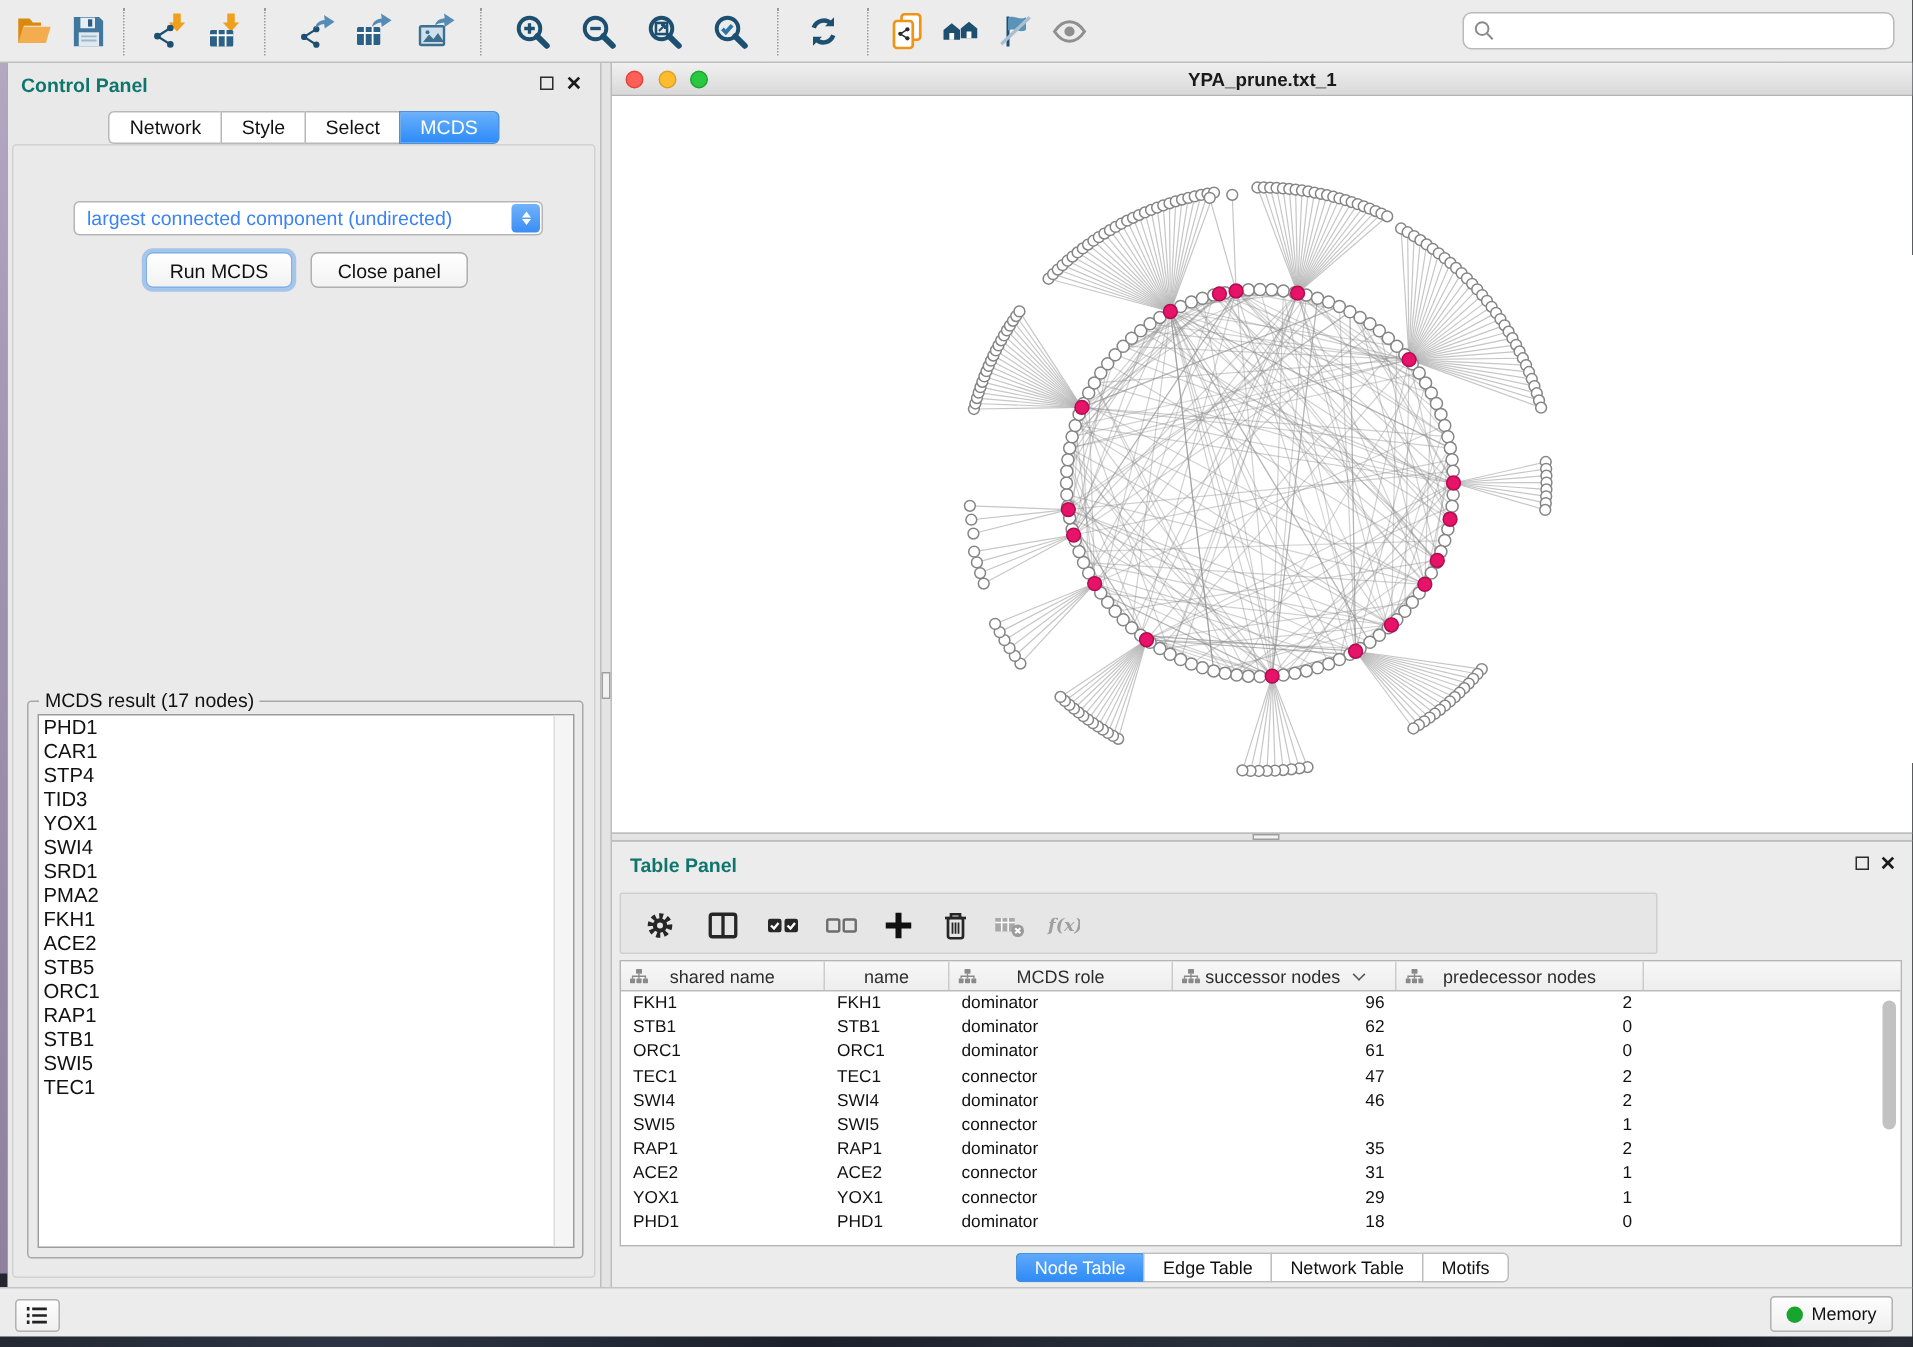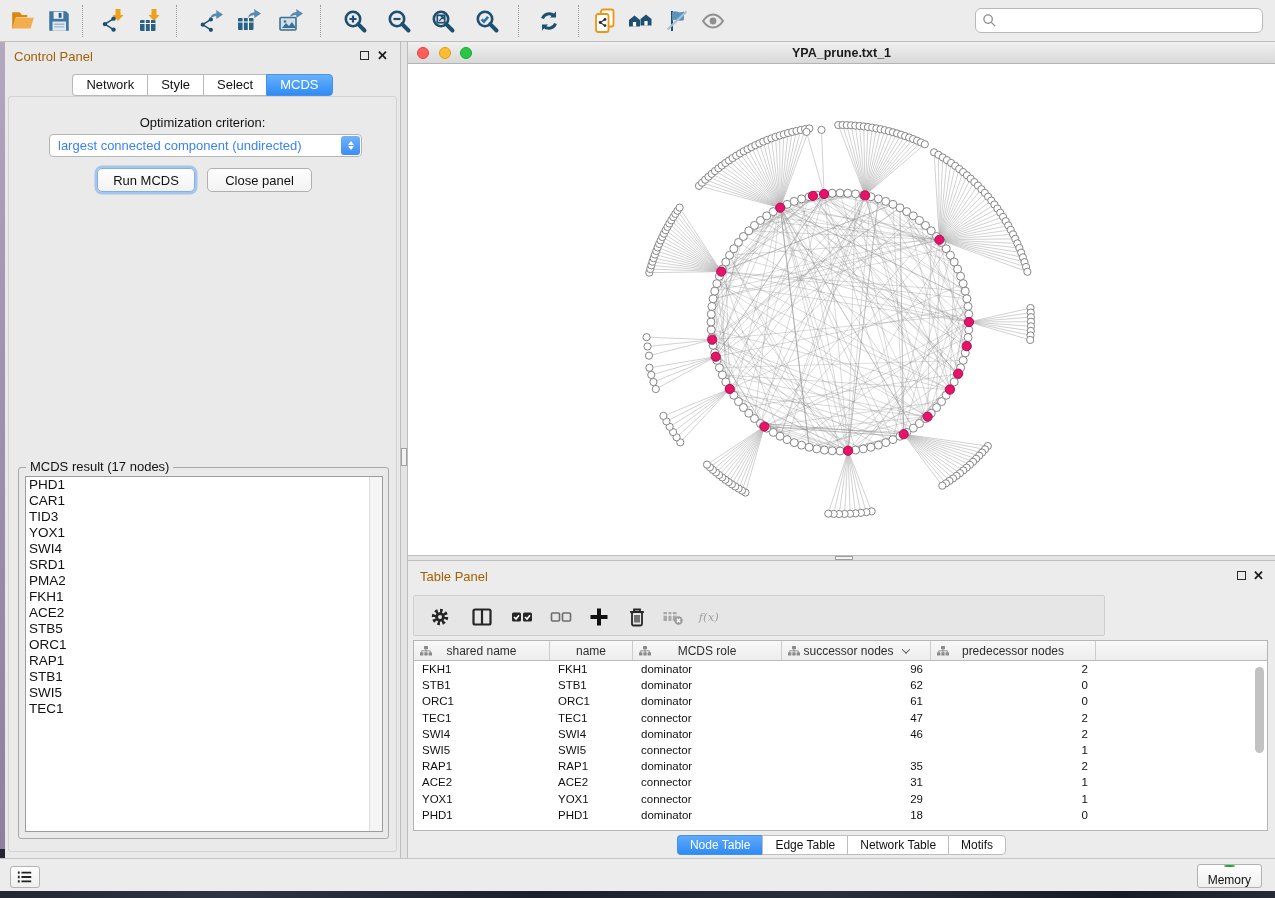--- a/index.html
+++ b/index.html
@@ -16,21 +16,21 @@
   #toolbar { left:0; top:0; width:1275px; height:42px; background:#ececec; border-bottom:1px solid #bdbdbd; }
   .tb-btn { position:absolute; top:6px; width:30px; height:30px; border-radius:4px; display:flex; align-items:center; justify-content:center; }
   .tb-btn svg { width:26px; height:26px; }
   .tb-sep { position:absolute; top:5px; width:0; height:32px; border-left:1px dotted #9a9a9a; }
   #search-box { position:absolute; left:975px; top:8px; width:288px; height:25px; background:#fff; border:1px solid #b9b9b9; border-radius:6px; display:flex; align-items:center; padding:0 6px; }
   #search-box svg { width:15px; height:15px; margin-right:4px; flex:0 0 auto; }
   #search-input { border:none; outline:none; flex:1; font-size:12px; font-family:"Liberation Sans",sans-serif; background:transparent; }
 
   
   #control-panel { left:5px; top:42px; width:395px; height:816px; background:#e9e9e9; }
-  .panel-title { font-size:13px; color:#a16207; }
+  .panel-title { font-size:13px; color:#0f766e;font-weight:bold; }
   #cp-titlebar { position:absolute; left:0; top:0; width:100%; height:26px; }
   #cp-titlebar .panel-title { position:absolute; left:9px; top:7px; }
   .win-float { position:absolute; width:9px; height:9px; border:1.5px solid #2b2b2b; top:9px; }
   .win-close { position:absolute; top:6px; font-size:13px; font-weight:bold; color:#1b1b1b; }
   #cp-float { right:31px; } #cp-close { right:12px; }
   #cp-tabs { position:absolute; left:0; top:32px; width:100%; display:flex; justify-content:center; }
   .cp-tab { height:22px; line-height:20px; padding:0 13px; font-size:13px; color:#111; background:#fff; border:1px solid #b8b8b8; border-right:none; }
   .cp-tab:first-child { border-radius:4px 0 0 4px; }
   .cp-tab:last-child { border-right:1px solid #b8b8b8; border-radius:0 4px 4px 0; }
   .cp-tab.active { background:linear-gradient(180deg,#68b1fc,#2e8bf7); color:#fff; border-color:#4a92e0; }
@@ -63,21 +63,21 @@
   #tl-yellow { left:31px; background:#febc2e; border:0.5px solid #d9a022; }
   #tl-green { left:52px; background:#28c841; border:0.5px solid #1ea433; }
   #net-title { position:absolute; left:0; top:4px; width:100%; text-align:center; font-size:12.5px; font-weight:600; color:#1a1a1a; }
   #graph-svg { position:absolute; left:0; top:22px; width:867px; height:491px; }
 
   
   #table-panel { left:408px; top:561px; width:867px; height:297px; background:#ececec; }
   #tp-titlebar { position:absolute; left:0; top:0; width:100%; height:30px; }
   #tp-titlebar .panel-title { position:absolute; left:12px; top:8px; }
   #tp-float { right:29px; top:10px; } #tp-close { right:11px; top:7px; }
-  #tp-toolbar { position:absolute; left:5px; top:34px; width:692px; height:41px; background:#e6e6e6; border:1px solid #cfcfcf; border-radius:2px; }
+  #tp-toolbar { position:absolute; left:5px; top:34px; width:692px; height:41px; background:#e6e6e6; border:1px solid #cfcfcf; border-radius:2px;font-weight:bold; }
   .tp-icon { position:absolute; top:8px; width:26px; height:26px; display:flex; align-items:center; justify-content:center; }
   .tp-icon svg { width:22px; height:22px; }
   #node-table { position:absolute; left:5px; top:79px; width:855px; height:191px; background:#fff; border:1px solid #b5b5b5; overflow:hidden; }
   #tbl-head { display:flex; height:20px; background:linear-gradient(180deg,#f8f8f8,#ededed); border-bottom:1px solid #bbb; }
   .th { display:flex; align-items:center; justify-content:center; gap:4px; font-size:12px; color:#2e2e2e; border-right:1px solid #ccc; position:relative; flex:0 0 auto; }
   .th svg.org { width:12px; height:10px; position:absolute; left:6px; }
   .sort-chev { width:6px; height:6px; border-right:1.5px solid #555; border-bottom:1.5px solid #555; transform:rotate(45deg) translate(-1px,-1px); margin-left:5px; }
   .tr { display:flex; height:16.2px; }
   .td { font-size:11.5px; color:#111; line-height:16px; padding:0 8px; white-space:nowrap; overflow:hidden; flex:0 0 auto; }
   .td.num { text-align:right; }
@@ -85,21 +85,21 @@
   #tbl-thumb { position:absolute; left:0; top:2px; width:9px; height:86px; background:#c2c2c2; border-radius:5px; }
   #tp-tabs { position:absolute; left:0; top:274px; width:100%; display:flex; justify-content:center; }
   .tp-tab { height:20px; line-height:18px; padding:0 12px; font-size:12px; color:#111; background:#fff; border:1px solid #bdbdbd; border-right:none; }
   .tp-tab:first-child { border-radius:4px 0 0 4px; }
   .tp-tab:last-child { border-right:1px solid #bdbdbd; border-radius:0 4px 4px 0; }
   .tp-tab.active { background:linear-gradient(180deg,#5fa9fb,#2e8bf7); color:#fff; border-color:#4a92e0; }
 
   
   #status-bar { left:0; top:858px; width:1275px; height:33px; background:#ececec; border-top:1px solid #c4c4c4; }
   #list-btn { position:absolute; left:10px; top:7px; width:30px; height:22px; background:linear-gradient(180deg,#fdfdfd,#f0f0f0); border:1px solid #b2b2b2; border-radius:3px; display:flex; align-items:center; justify-content:center; }
-  #memory-btn { position:absolute; right:13px; top:5px; height:24px; padding:0 10px; background:linear-gradient(180deg,#fdfdfd,#f0f0f0); border:1px solid #b2b2b2; border-radius:3px; display:flex; align-items:center; gap:6px; font-size:12px; color:#111;flex-direction:column; }
+  #memory-btn { position:absolute; right:13px; top:5px; height:24px; padding:0 10px; background:linear-gradient(180deg,#fdfdfd,#f0f0f0); border:1px solid #b2b2b2; border-radius:3px; display:flex; align-items:center; gap:6px; font-size:12px; color:#111; }
   #memory-dot { width:11px; height:11px; border-radius:50%; background:#18a52f; }
 </style>
 </head>
 <body>
 
 <div class="abs" id="wall-left"></div>
 <div class="abs" id="wall-bottom"></div>
 
 <div class="abs" id="toolbar">
   <div class="tb-btn" style="left:8px">
@@ -255,36 +255,36 @@
     <span class="win-float" id="cp-float"></span>
     <span class="win-close" id="cp-close">✕</span>
   </div>
   <div id="cp-tabs">
       <div class="cp-tab">Network</div>
       <div class="cp-tab">Style</div>
       <div class="cp-tab">Select</div>
       <div class="cp-tab active">MCDS</div>
     </div>
   <div id="cp-content">
-    <div id="opt-label">Optimization criterion:</div>
     <div id="criterion-select">
       <span>largest connected component (undirected)</span>
       <span id="criterion-stepper">
           <span class="stp-up"></span>
           <span class="stp-dn"></span>
         </span>
     </div>
     <div class="cp-button" id="run-btn">Run MCDS</div>
     <div class="cp-button" id="close-panel-btn">Close panel</div>
     <div id="result-box">
       <span id="result-legend">MCDS result (17 nodes)</span>
       <div id="result-list">
 
       <div class="result-item">PHD1</div>
           <div class="result-item">CAR1</div>
+          <div class="result-item">STP4</div>
           <div class="result-item">TID3</div>
           <div class="result-item">YOX1</div>
           <div class="result-item">SWI4</div>
           <div class="result-item">SRD1</div>
           <div class="result-item">PMA2</div>
           <div class="result-item">FKH1</div>
           <div class="result-item">ACE2</div>
           <div class="result-item">STB5</div>
           <div class="result-item">ORC1</div>
           <div class="result-item">RAP1</div>

